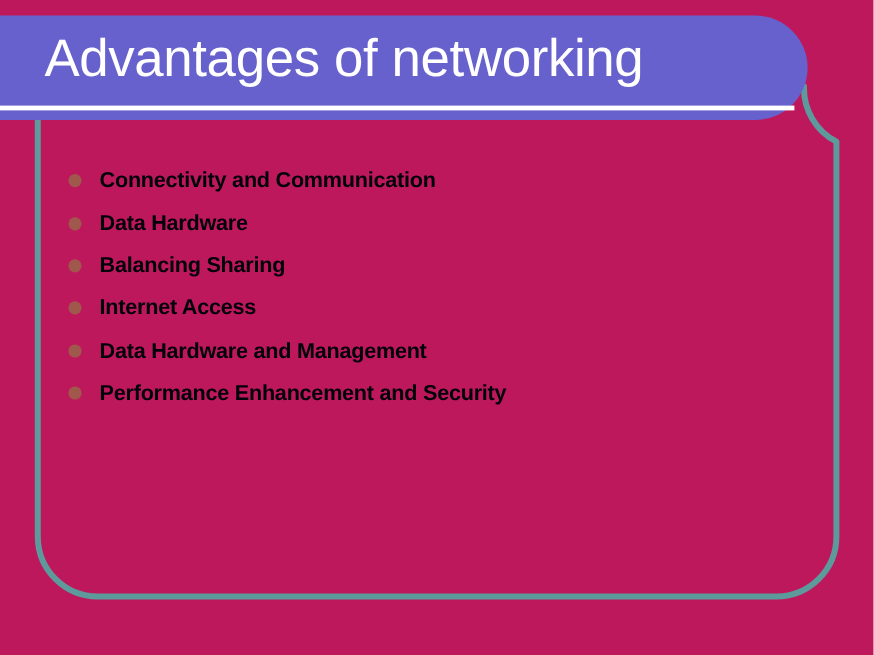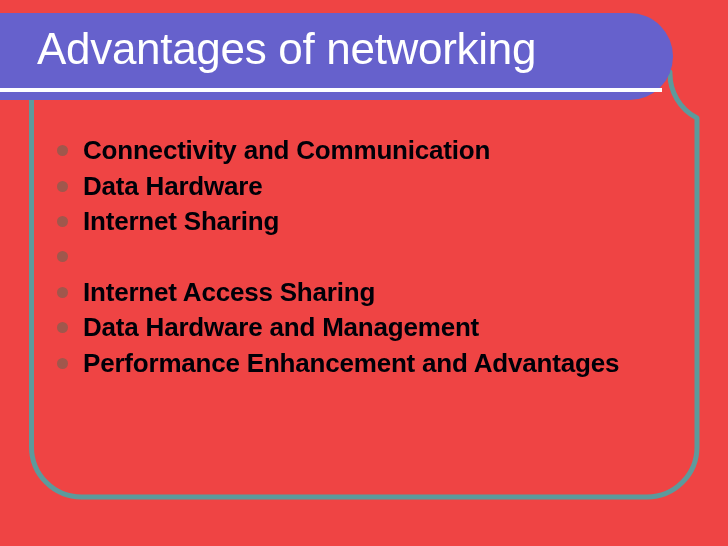--- a/index.html
+++ b/index.html
@@ -7,21 +7,21 @@
     margin: 0;
     padding: 0;
     background: #ffffff;
   }
 
   .slide {
     position: relative;
     width: 728px;
     height: 546px;
     overflow: hidden;
-    background: #ef4444;
+    background: #be185d;
     font-family: "Liberation Sans", sans-serif;
   }
 
   
   .frame-svg {
     position: absolute;
     left: 0;
     top: 0;
     width: 728px;
     height: 546px;
@@ -78,21 +78,21 @@
     list-style: none;
   }
 
   .bullet-item {
     position: relative;
     height: 35.4px;
     padding-left: 31px;
     display: flex;
     align-items: center;
     color: #000008;
-    font-size: 26px;
+    font-size: 18px;
     font-weight: bold;
     letter-spacing: -0.2px;
     white-space: nowrap;
     font-family: "Liberation Sans", sans-serif;
   }
 
   .bullet-dot {
     position: absolute;
     left: 5px;
     top: 50%;
@@ -135,38 +135,35 @@
       <span class="bullet-label">Connectivity and Communication</span>
     </li>
 
     <li class="bullet-item">
       <span class="bullet-dot"></span>
       <span class="bullet-label">Data Hardware</span>
     </li>
 
     <li class="bullet-item">
       <span class="bullet-dot"></span>
-      <span class="bullet-label">Internet Sharing</span>
+      <span class="bullet-label">Balancing Sharing</span>
     </li>
 
     <li class="bullet-item">
       <span class="bullet-dot"></span>
+      <span class="bullet-label">Internet Access</span>
     </li>
 
-    <li class="bullet-item">
-      <span class="bullet-dot"></span>
-      <span class="bullet-label">Internet Access Sharing</span>
-    </li>
 
     <li class="bullet-item">
       <span class="bullet-dot"></span>
       <span class="bullet-label">Data Hardware and Management</span>
     </li>
 
     <li class="bullet-item">
       <span class="bullet-dot"></span>
-      <span class="bullet-label">Performance Enhancement and Advantages</span>
+      <span class="bullet-label">Performance Enhancement and Security</span>
     </li>
 
 
   </ul>
 
 </div>
 
 </body></html>

